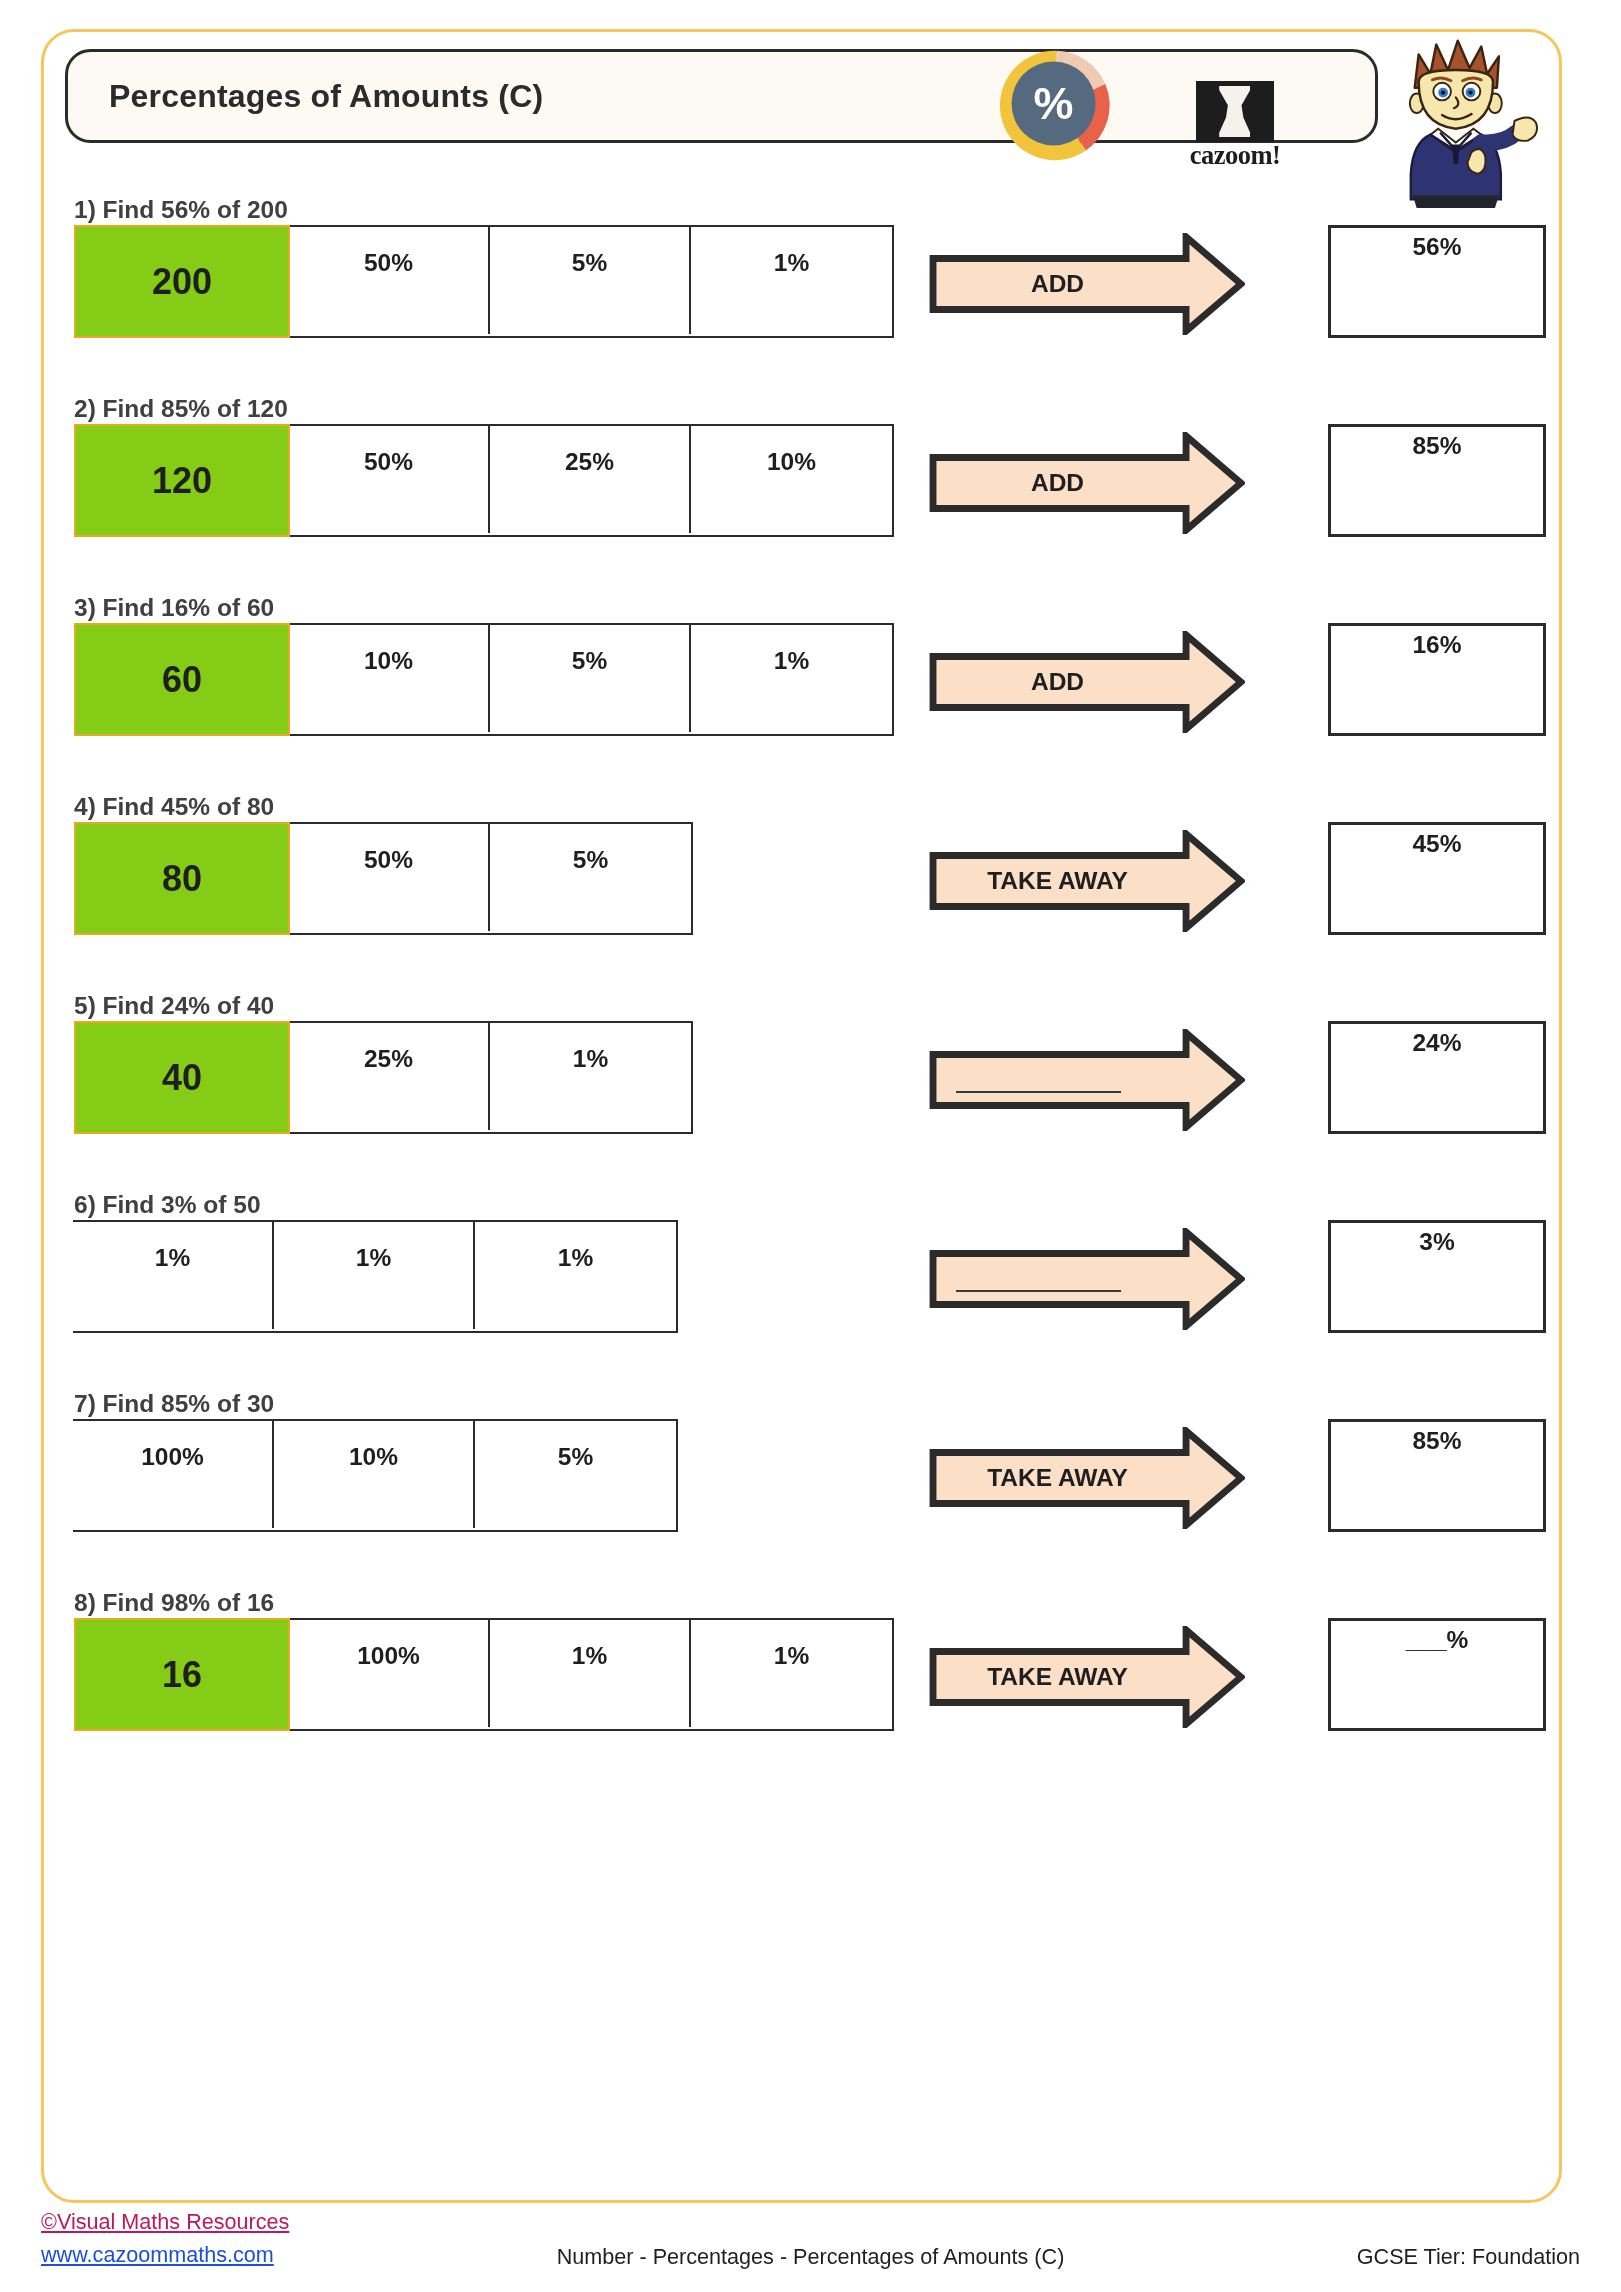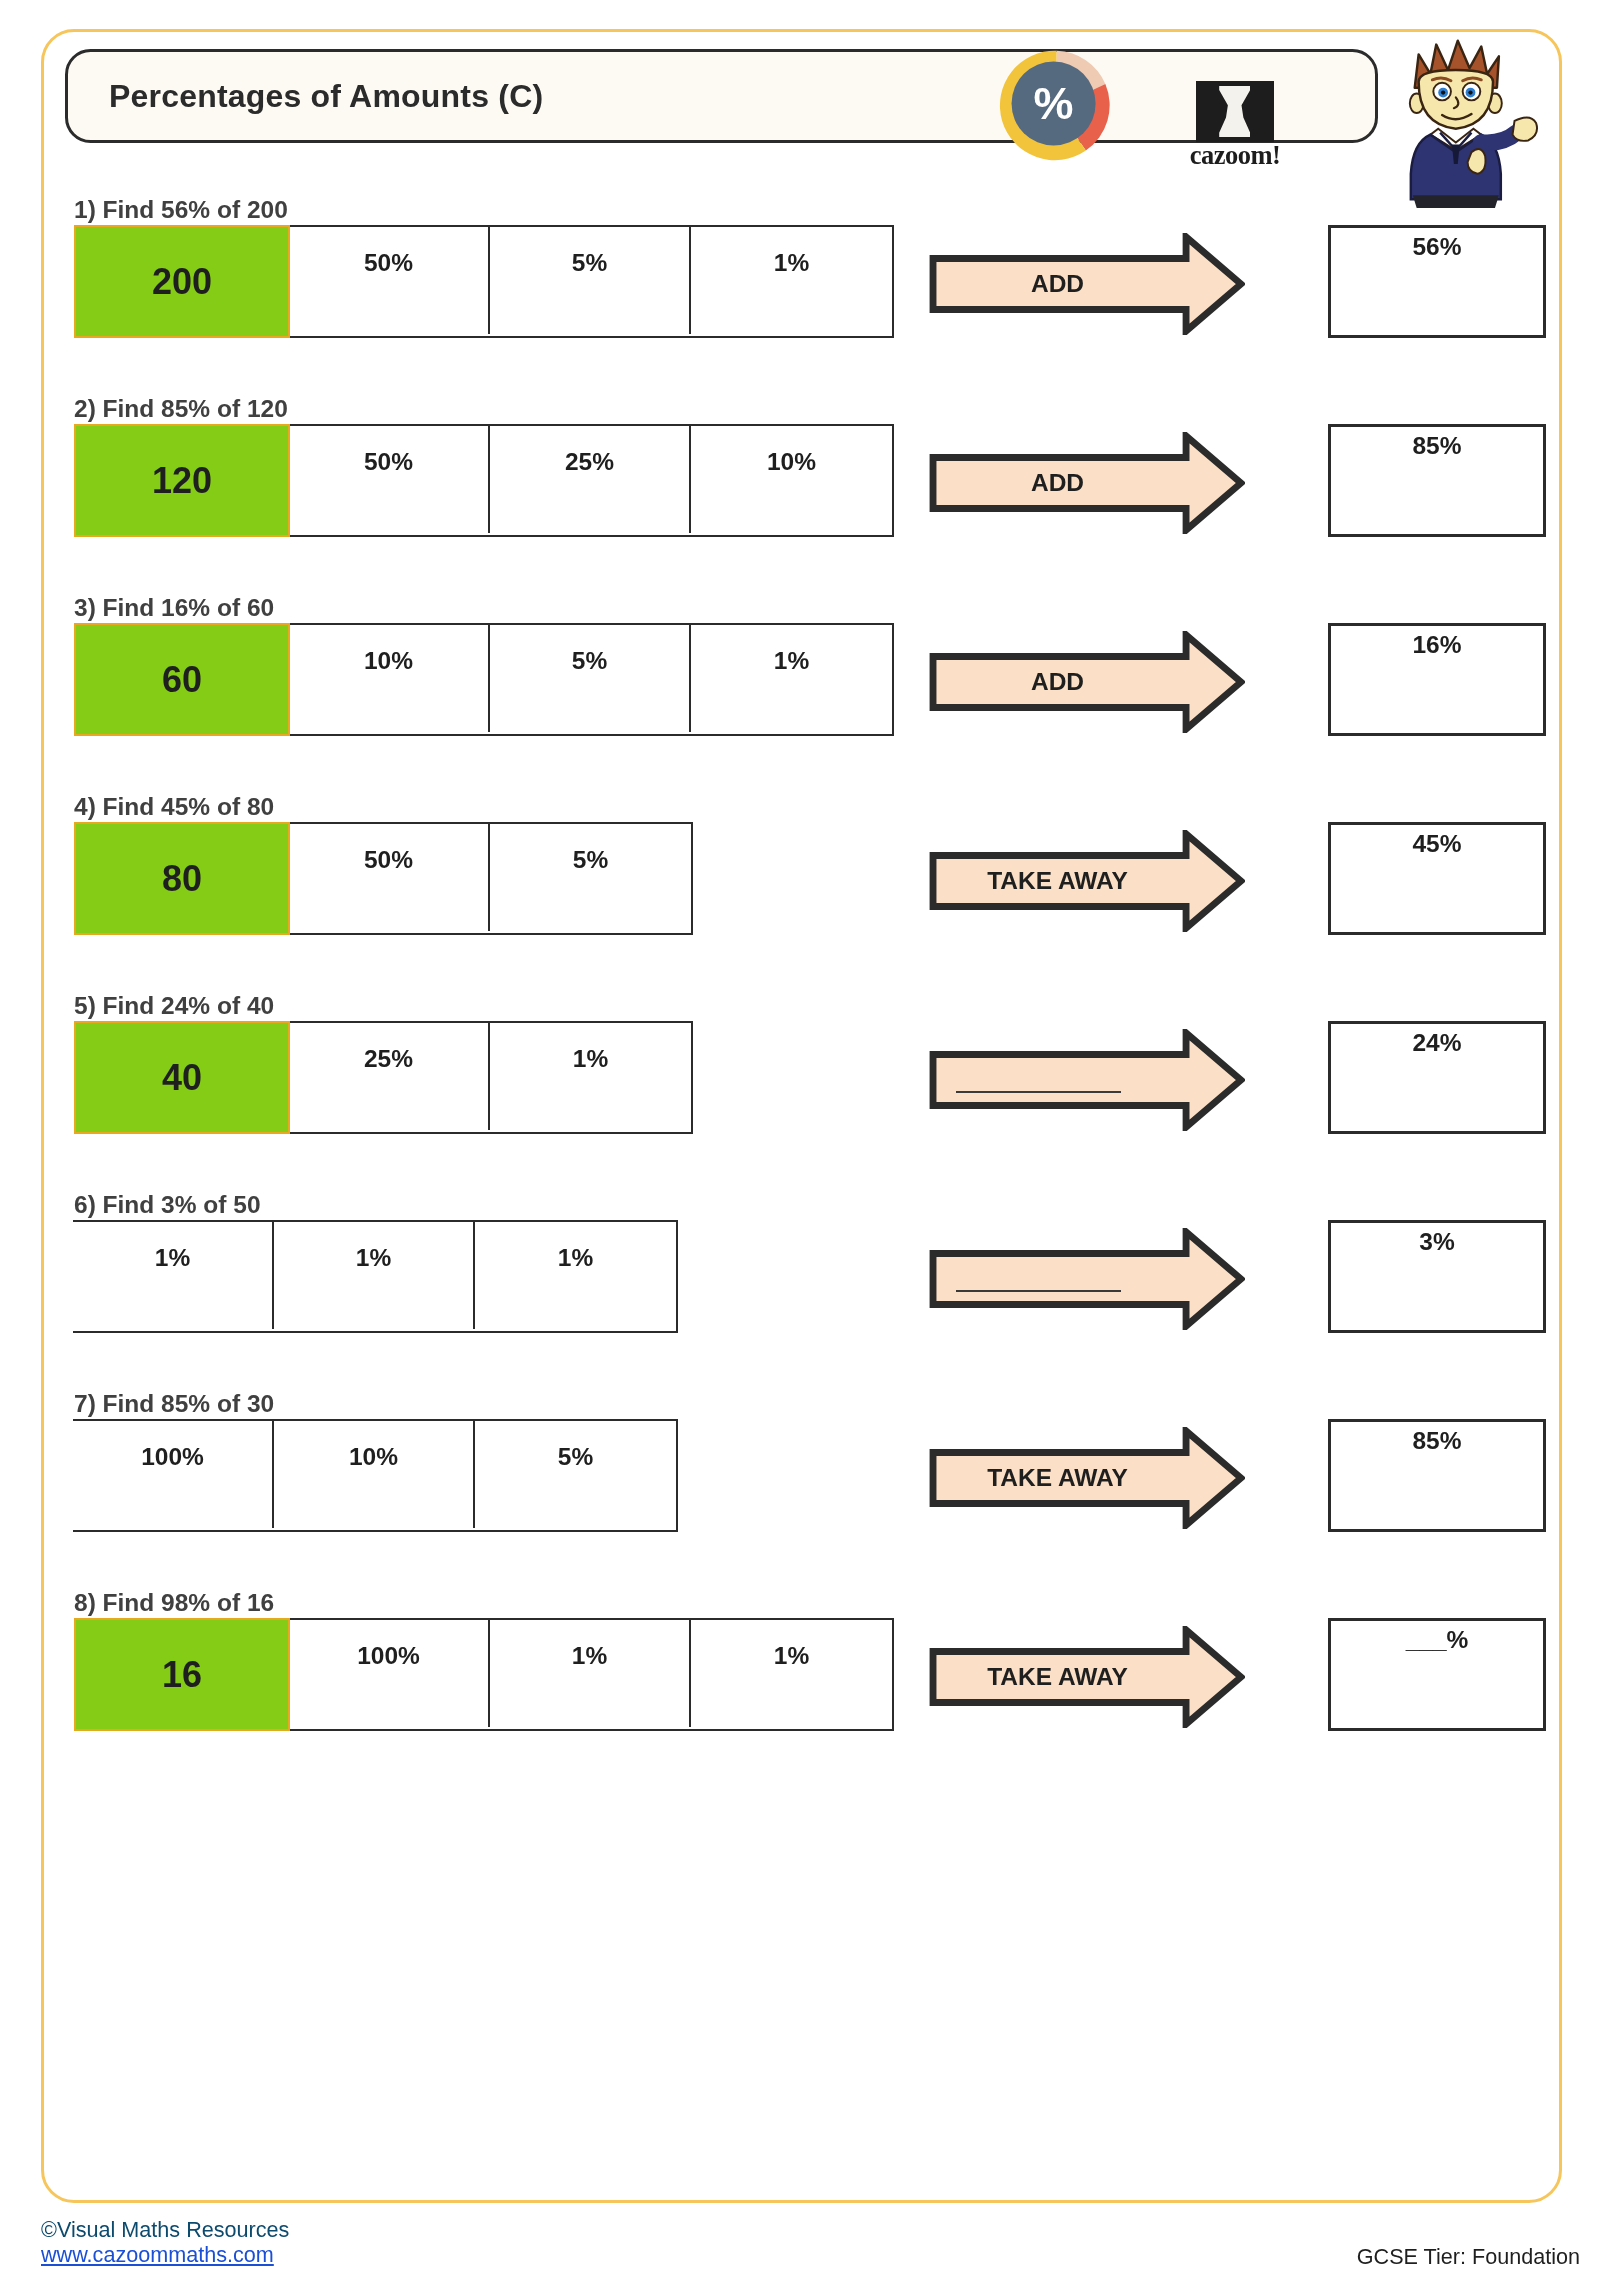--- a/index.html
+++ b/index.html
@@ -223,22 +223,22 @@
     justify-content: center;
     padding-top: 4.9px;
     font-size: 24.5px;
     font-weight: bold;
     color: #1f1f1f;
   }
 
   
   #footer { position: absolute; left: 0; top: 2209px; width: 1621px; height: 83px; }
   #copyright {
-    position: absolute; left: 41px; top: 8px;
-    font-size: 21.6px; color: #0c4a6e; white-space: nowrap;
+    position: absolute; left: 41px; top: 0;
+    font-size: 21.6px; color: #be185d; white-space: nowrap; text-decoration: underline;
   }
   #weblink {
     position: absolute; left: 41px; top: 33px;
     font-size: 21.6px; color: #1a4fd6; text-decoration: underline; white-space: nowrap;
   }
   #footer-center {
     position: absolute; left: 0; top: 35px; width: 1621px;
     text-align: center; font-size: 21.6px; color: #1f1f1f;
   }
   #footer-right {
@@ -454,15 +454,16 @@
 </svg>
         <div class="arrow-label">TAKE AWAY</div>
       </div>
       <div class="result-box">___%</div>
     </div>
   </div>
 
 <div id="footer">
   <div id="copyright">©Visual Maths Resources</div>
   <a id="weblink" href="#">www.cazoommaths.com</a>
+  <div id="footer-center">Number - Percentages - Percentages of Amounts (C)</div>
   <div id="footer-right">GCSE Tier: Foundation</div>
 </div>
 
 
 </body></html>

